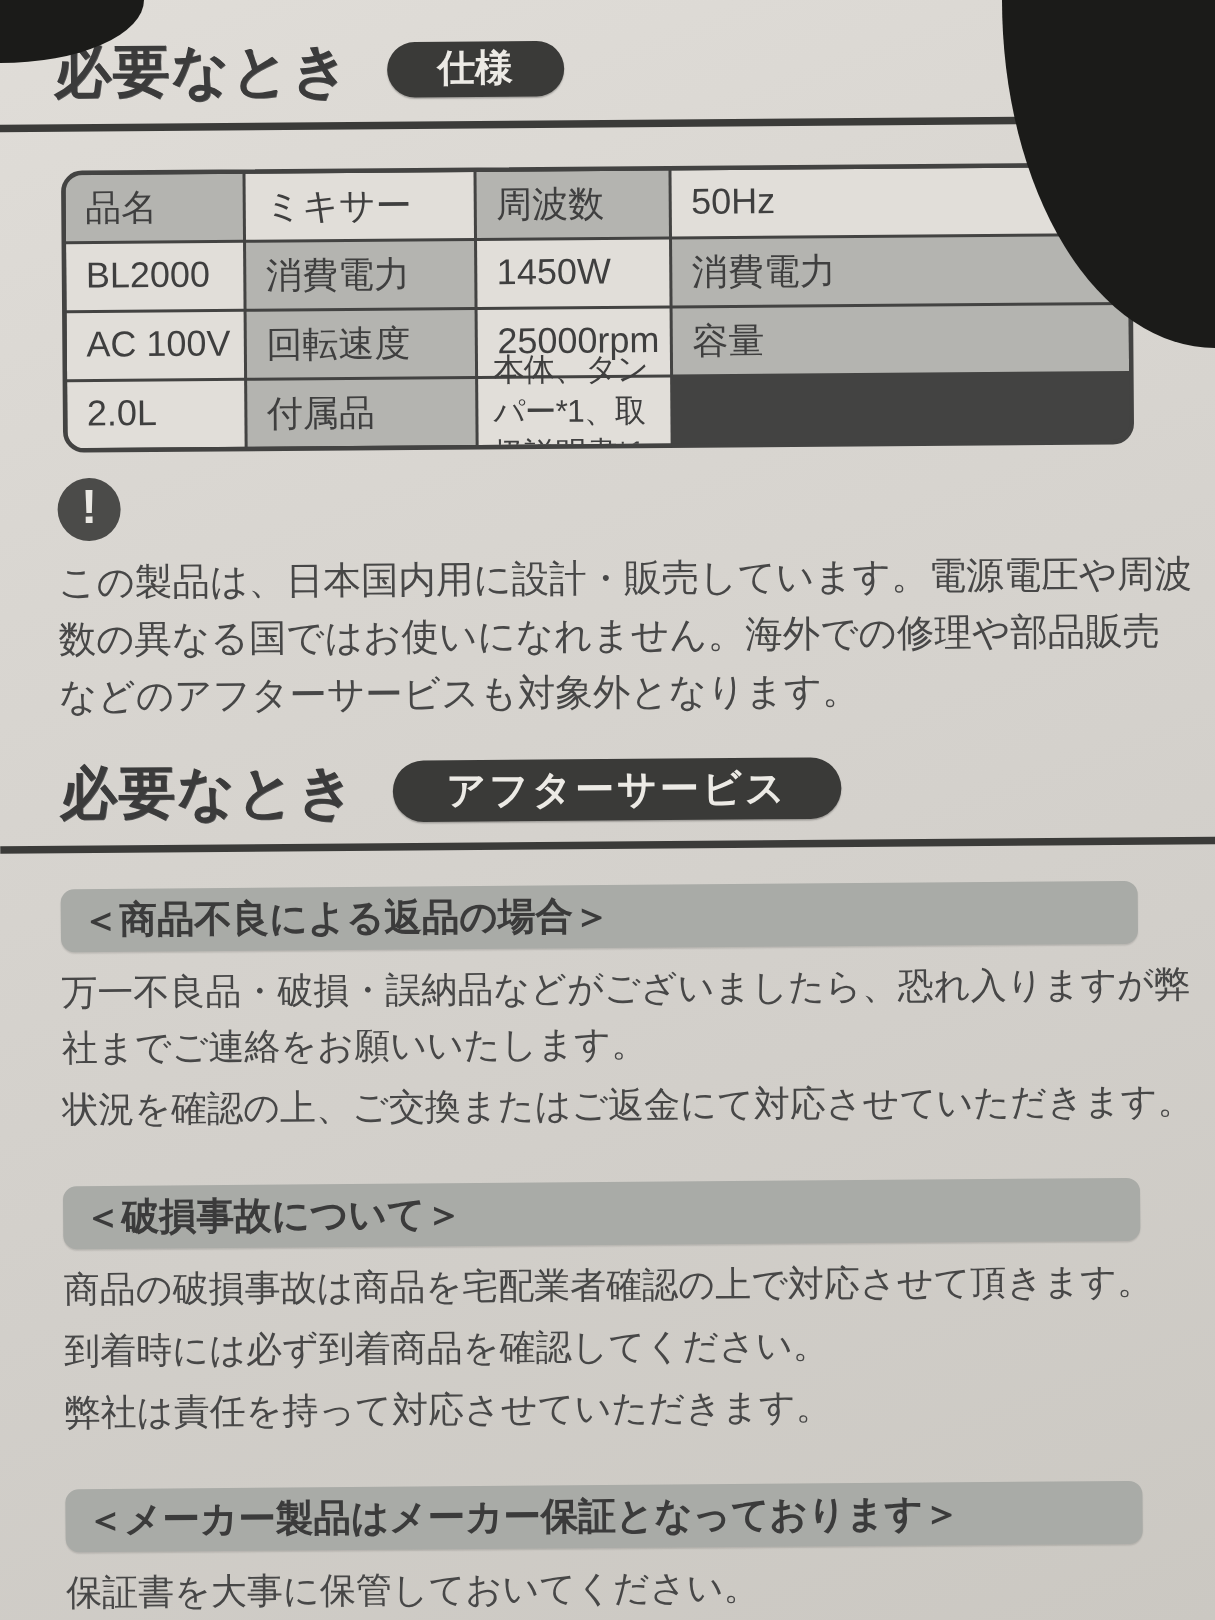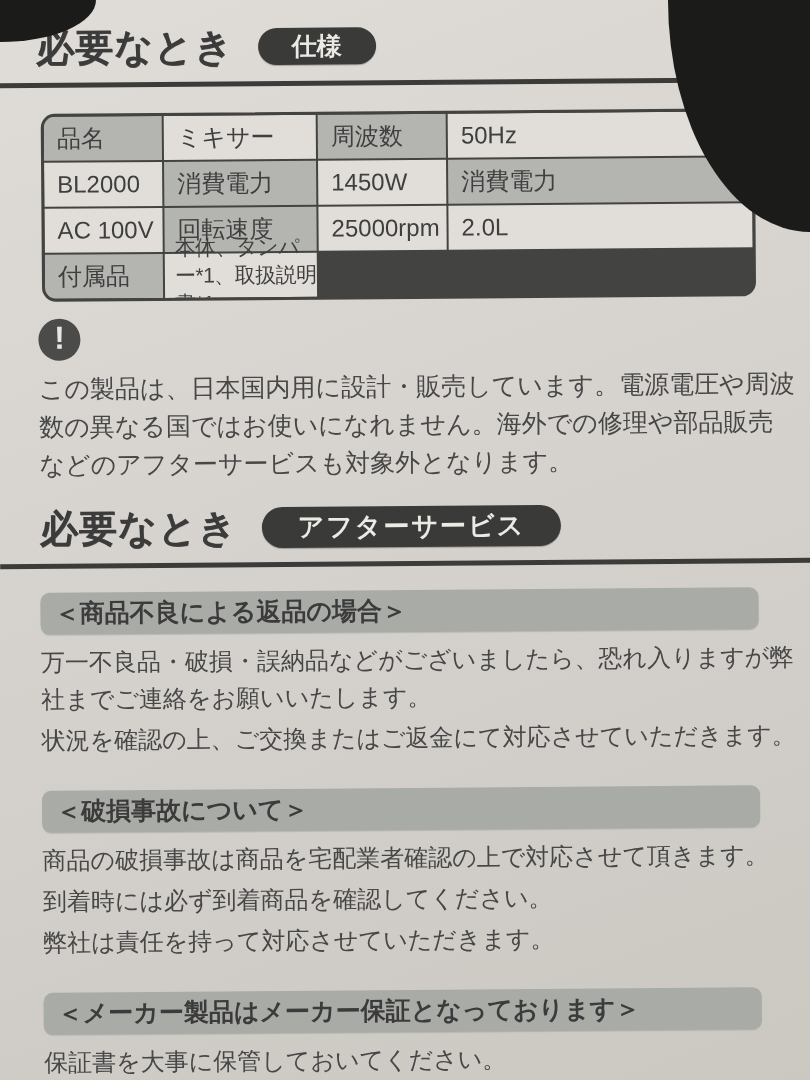--- a/index.html
+++ b/index.html
@@ -97,20 +97,21 @@
 
       <div class="cell value">BL2000</div>
       <div class="cell label">消費電力</div>
       <div class="cell value">1450W</div>
 
       <div class="cell label">消費電力</div>
       <div class="cell value">AC 100V</div>
       <div class="cell label">回転速度</div>
       <div class="cell value">25000rpm</div>
 
+      <div class="cell label">容量</div>
       <div class="cell value">2.0L</div>
       <div class="cell label">付属品</div>
       <div class="cell value tight">本体、タンパー*1、取扱説明書*1</div>
     </div>
 
     <div class="notice">
       <div class="excl-circle">!</div>
       <div class="notice-text">この製品は、日本国内用に設計・販売しています。電源電圧や周波数の異なる国ではお使いになれません。海外での修理や部品販売などのアフターサービスも対象外となります。</div>
     </div>
 

